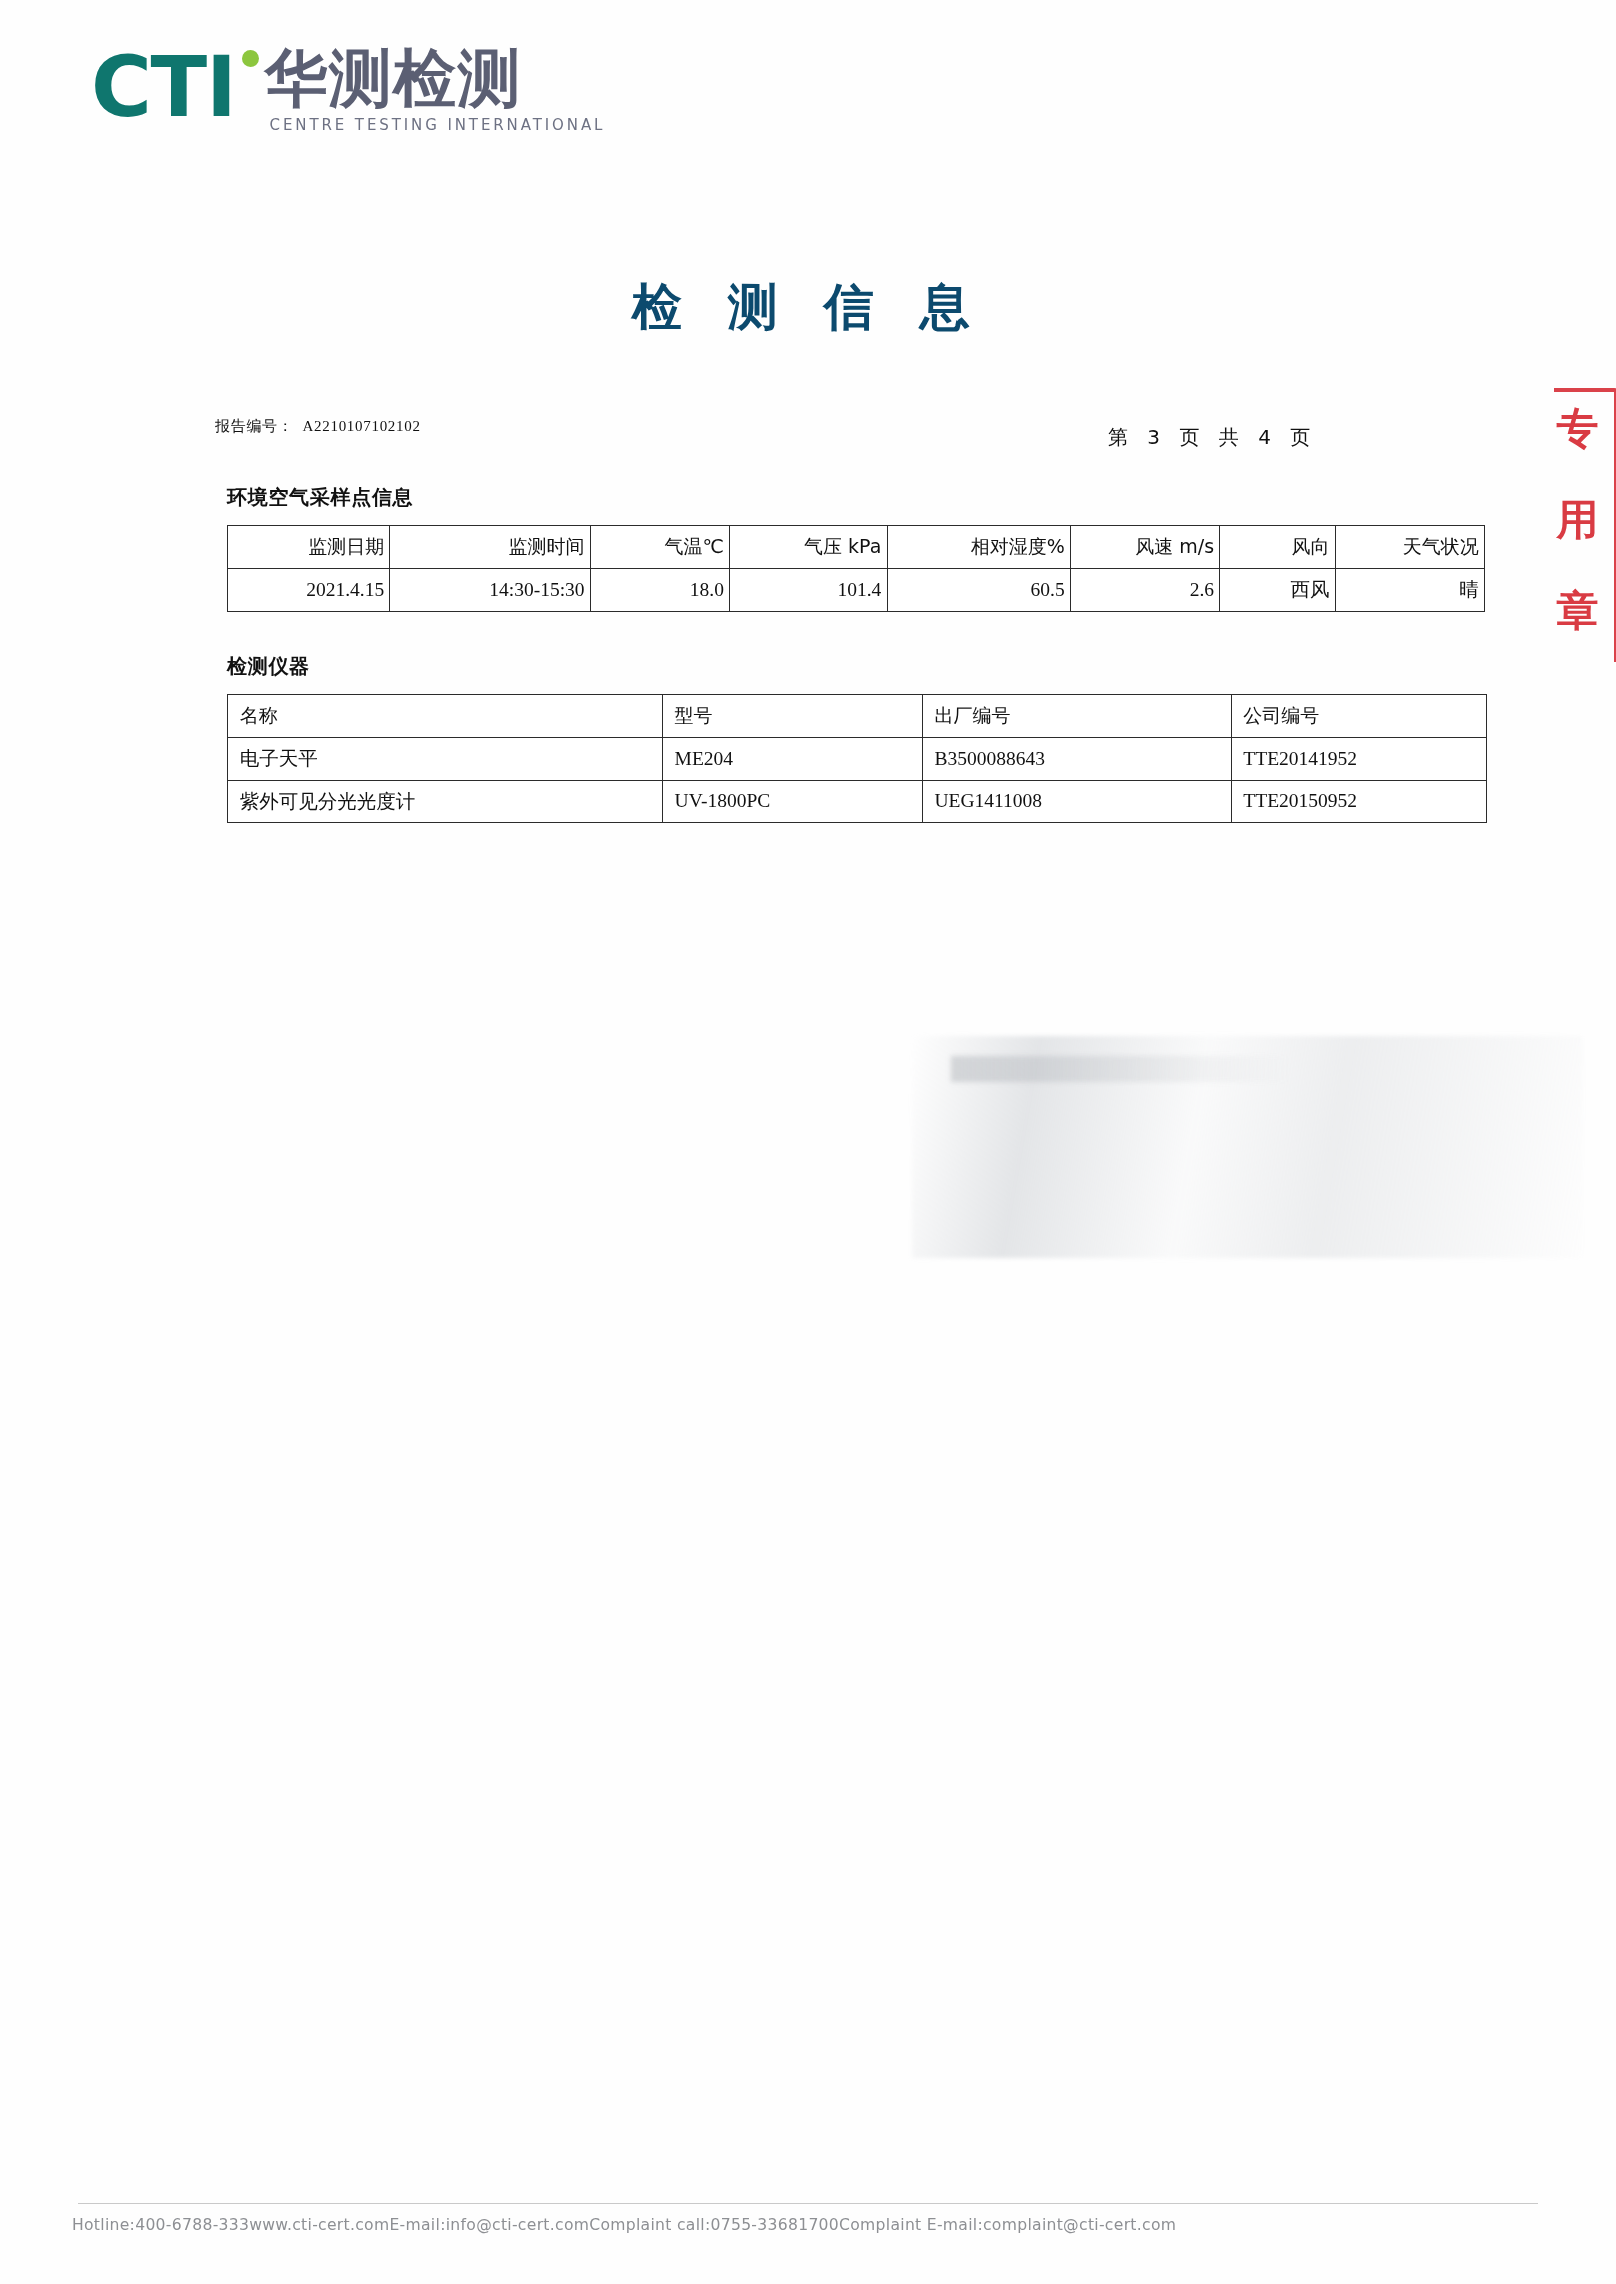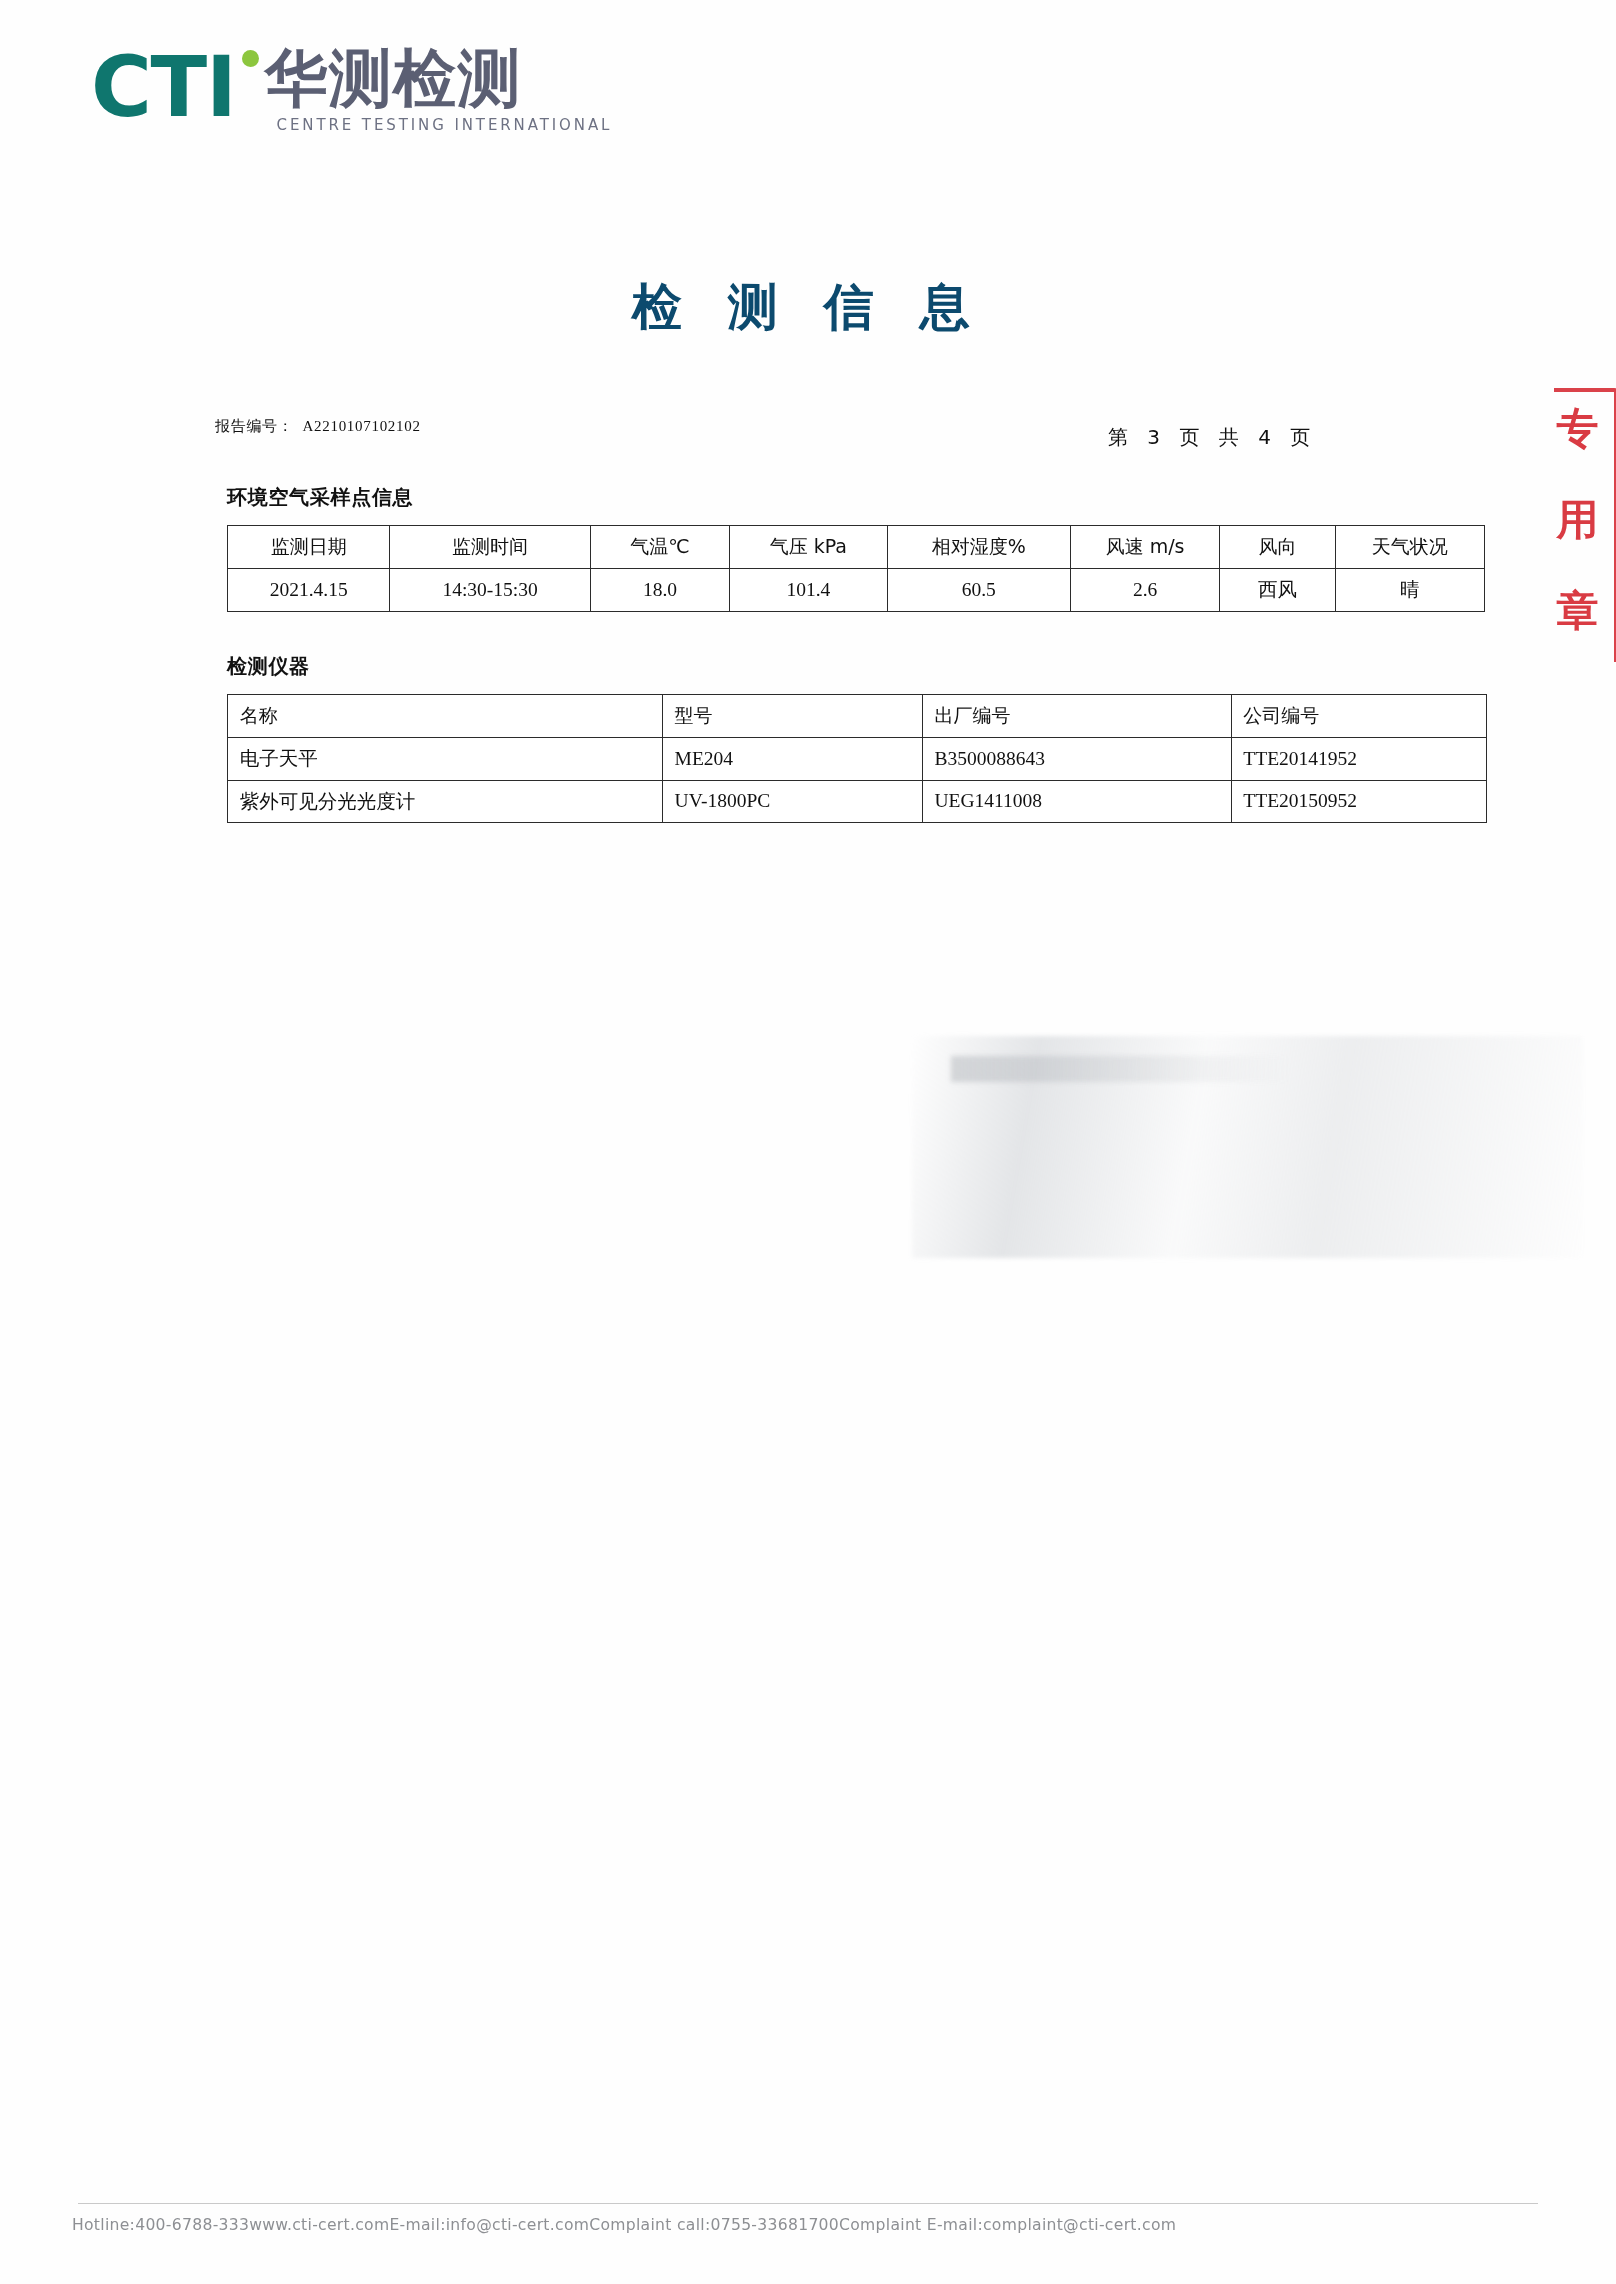--- a/index.html
+++ b/index.html
@@ -60,21 +60,21 @@
     color: #5b5f73;
     line-height: 1.05;
     letter-spacing: 1.3px;
   }
   .logo-en {
     font-family: "DejaVu Sans", sans-serif;
     font-size: 15px;
     color: #6d7183;
     letter-spacing: 2.9px;
     margin-top: 3.9px;
-    margin-left: 12px;
+    margin-left: 5px;
   }
 
   
   .doc-title {
     position: absolute;
     left: 0;
     right: 0;
     top: 274px;
     text-align: center;
     font-family: "DejaVu Sans", sans-serif;
@@ -120,21 +120,21 @@
   
   table.doc-table {
     position: absolute;
     border-collapse: collapse;
     font-size: 19.5px;
     background: #fff;
   }
   table.doc-table td {
     border: 1.3px solid #2b2b2b;
     padding: 3.9px 5.2px;
-    text-align: center;
+    text-align: right;
     height: 34px;
     font-family: "Liberation Serif", serif;
     white-space: nowrap;
   }
   table.doc-table td.head {
     font-family: "DejaVu Sans", sans-serif;
     font-size: 19px;
   }
   table.doc-table td.left {
     text-align: left;

